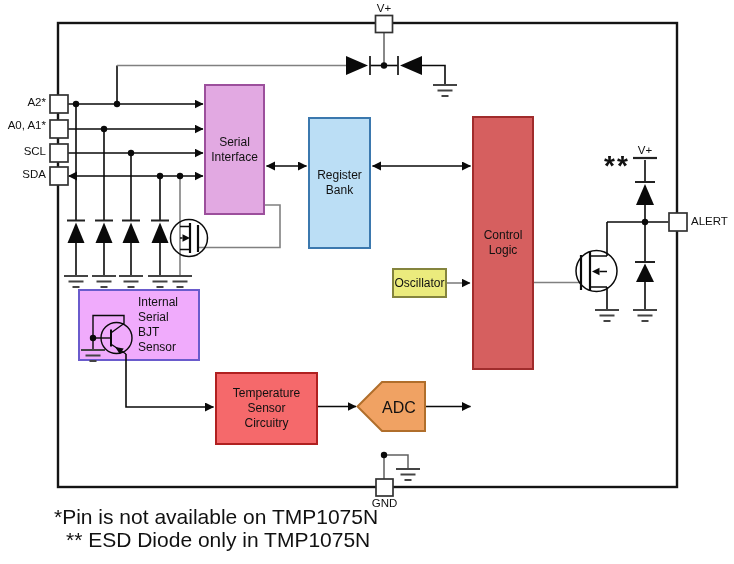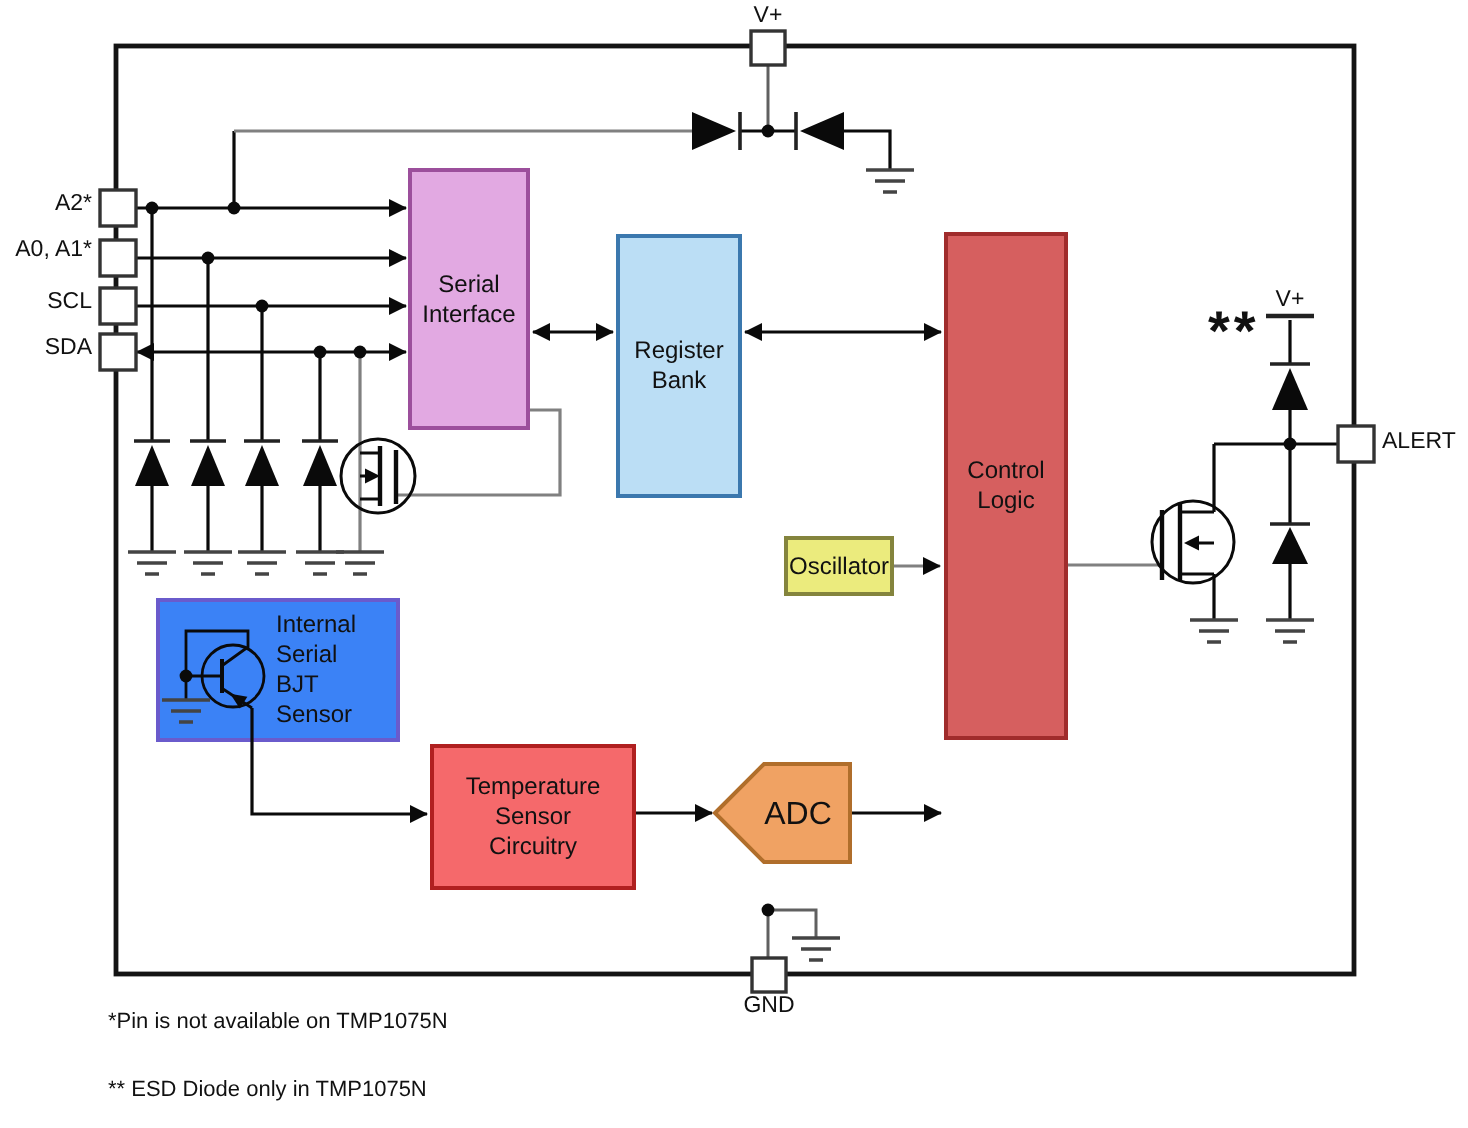--- a/index.html
+++ b/index.html
@@ -11,21 +11,21 @@
     position:absolute;box-sizing:border-box;border:2px solid #555;z-index:1;
     display:flex;align-items:center;justify-content:center;
     font-size:12px;line-height:1.25;text-align:center;color:#111;
   }
   .block .lbl span{display:block;}
   .bjt-lbl{margin-left:58px;width:64px;text-align:left;}
   svg.overlay{position:absolute;left:0;top:0;z-index:2;pointer-events:none;}
   .txt{position:absolute;z-index:3;font-size:11.5px;line-height:1.15;white-space:nowrap;color:#111;}
   .ctr{text-align:center;}
   .rgt{text-align:right;}
-  .foot{font-size:11px;}
+  .foot{font-size:21px;}
   .stars{font-size:28px;font-weight:bold;letter-spacing:2px;line-height:1;}
 </style>
 </head>
 <body>
 
 <div class="canvas">
 
   <div class="block" style="left: 204px; top: 84px; width: 61px; height: 131px; background-color: rgb(226, 169, 226); border-color: rgb(156, 79, 156);">
     <div class="lbl">
       <span>Serial</span>
@@ -46,21 +46,21 @@
       <span>Logic</span>
     </div>
   </div>
 
   <div class="block" style="left: 392px; top: 268px; width: 55px; height: 30px; background-color: rgb(235, 235, 125); border-color: rgb(132, 132, 61);">
     <div class="lbl">
       <span>Oscillator</span>
     </div>
   </div>
 
-  <div class="block" style="left: 78px; top: 299px; width: 122px; height: 72px; justify-content: flex-start; background-color: #3b82f6; border-color: rgb(106, 91, 204);">
+  <div class="block" style="left: 78px; top: 289px; width: 122px; height: 72px; justify-content: flex-start; background-color: #f0abfc; border-color: rgb(106, 91, 204);">
     <div class="lbl bjt-lbl">
       <span>Internal</span>
       <span>Serial</span>
       <span>BJT Sensor</span>
     </div>
   </div>
 
   <div class="block" style="left: 215px; top: 372px; width: 103px; height: 73px; background-color: rgb(245, 105, 107); border-color: rgb(176, 32, 32);">
     <div class="lbl">
       <span>Temperature</span>
@@ -198,15 +198,15 @@
   <div class="txt rgt" style="left:0;top:119px;width:46px;">A0, A1*</div>
   <div class="txt rgt" style="left:0;top:145px;width:46px;">SCL</div>
   <div class="txt rgt" style="left:0;top:168px;width:46px;">SDA</div>
   <div class="txt ctr" style="left:625px;top:144px;width:40px;">V+</div>
   <div class="txt stars" style="left:604px;top:152px;">**</div>
   <div class="txt" style="left:691px;top:215px;">ALERT</div>
   <div class="txt ctr" style="left:364px;top:497px;width:41px;">GND</div>
   <div class="txt ctr" style="left:369px;top:399px;width:60px;font-size:16px;">ADC</div>
 
   <div class="txt foot" style="left:54px;top:505px;">*Pin is not available on TMP1075N</div>
-  <div class="txt foot" style="left:54px;top:528px;margin-top:11px;">** ESD Diode only in TMP1075N</div>
+  <div class="txt foot" style="left:66px;top:528px;">** ESD Diode only in TMP1075N</div>
 
 </div>
 
 </body></html>

